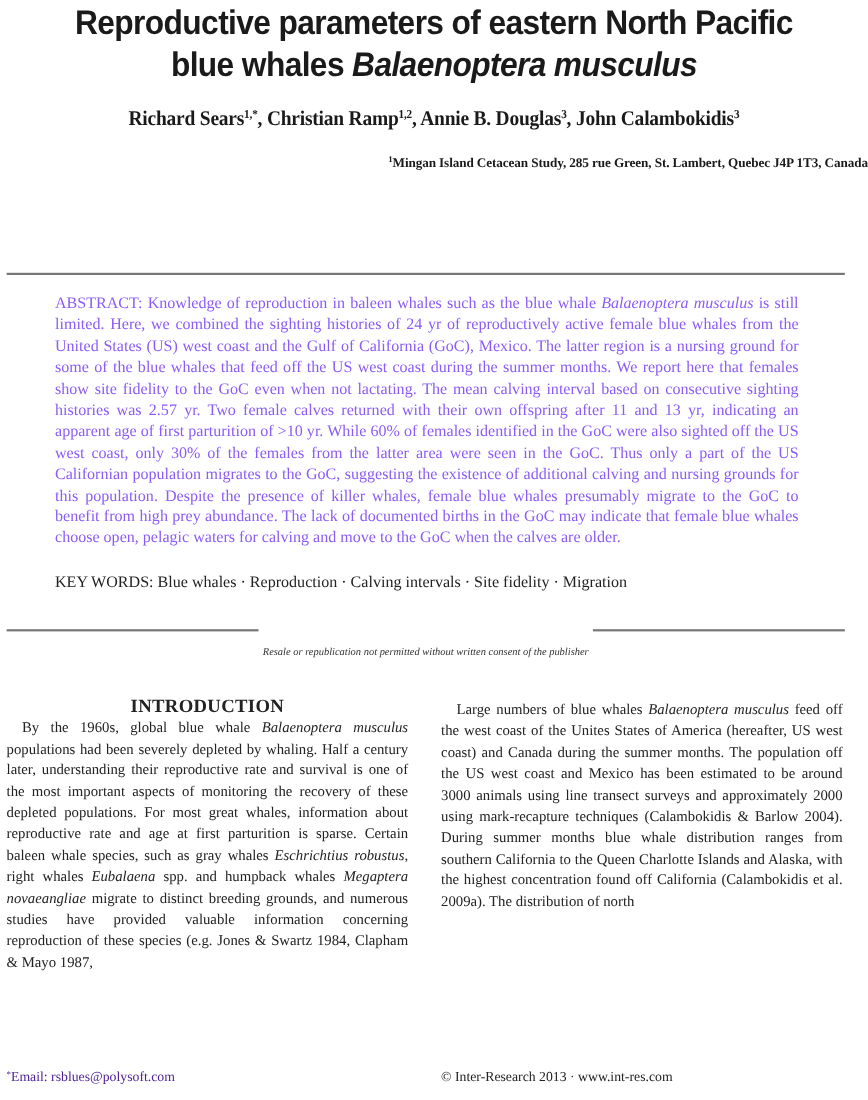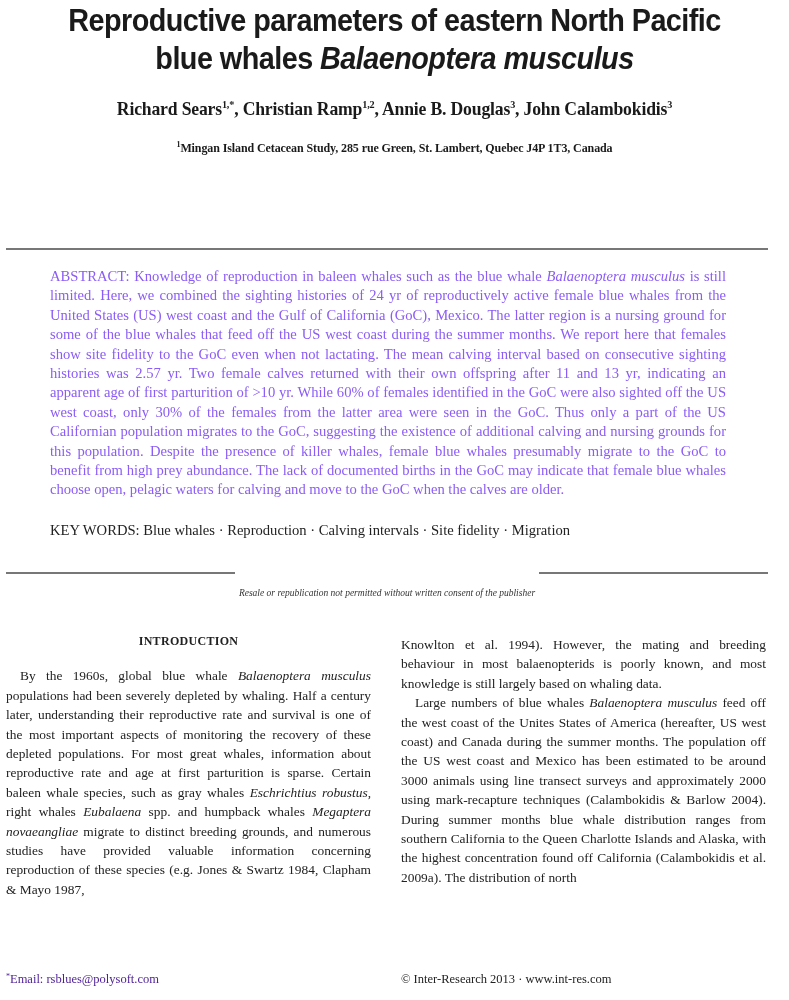--- a/index.html
+++ b/index.html
@@ -6,38 +6,38 @@
   body { width:789px; height:1000px; position:relative; overflow:hidden; color:#1a1a1a;
          font-family:"Liberation Serif", "DejaVu Serif", serif; }
   .abs { position:absolute; }
   .title { left:0; width:789px; top:2px; text-align:center; font-family:"Liberation Sans", sans-serif;
            font-weight:bold; font-size:31px; line-height:38px; letter-spacing:-0.6px; color:#1a1a1a;
            transform:scaleX(0.93); transform-origin:center top; }
   .title i { font-style:italic; }
   .authors { left:0; width:789px; top:98px; text-align:center; font-weight:bold; font-size:19px;
              letter-spacing:-0.2px; transform:scaleX(0.93); transform-origin:center top; }
   .authors sup { font-size:11px; vertical-align:7px; line-height:0; }
-  .affils { left:0; width:789px; top:138px; text-align:center; font-weight:bold; font-size:12px;
+  .affils { left:0; width:789px; top:138px; text-align:right; font-weight:bold; font-size:12px;
             line-height:20px; letter-spacing:-0.1px; }
   .affils sup { font-size:8px; vertical-align:5px; line-height:0; }
   .rule-top { left:6px; width:762px; top:248px; height:2px; background:#777; }
   .abstract { left:50px; width:676px; top:267px; font-size:14.6px; line-height:19.4px;
               text-align:justify; color:#8b5cf6; }
   .abstract i { font-style:italic; }
   .keywords { left:50px; width:700px; top:522px; font-size:14.6px; color:#222; }
   .resale { left:6px; width:762px; top:566px; height:14px; display:flex; align-items:center; }
   .resale .line { flex:1; height:2px; background:#777; }
   .resale .txt { font-style:italic; font-size:9.5px; padding:0 4px; color:#333; white-space:nowrap;margin-top:40px; }
   .col { top:632px; width:365px; font-size:13.4px; line-height:19.4px; text-align:justify; color:#222; }
   .col-left { left:6px; }
   .col-right { left:401px; top:635px; }
   .col p { margin:0; text-indent:14px; }
   .col p.noindent { text-indent:0; }
   .col i { font-style:italic; }
-  .intro-head { text-align:center; font-weight:bold; font-size:12px; letter-spacing:0.3px; margin-bottom:15px; text-indent:0; }
+  .intro-head { text-align:center; font-weight:bold; font-size:17px; letter-spacing:0.3px; text-indent:0; }
   .footer-left { left:6px; top:972px; font-size:12.5px; color:#4c1d95; }
   .footer-left sup { font-size:8px; vertical-align:4px; }
   .footer-right { left:401px; top:972px; font-size:12.5px; color:#222; }
 </style>
 </head>
 <body>
 
 <div class="abs title">
   <div>Reproductive parameters of eastern North Pacific</div>
   <div><span>blue whales </span><i>Balaenoptera musculus</i></div>
@@ -66,18 +66,17 @@
   <span class="txt">Resale or republication not permitted without written consent of the publisher</span>
   <div class="line"></div>
 </div>
 
 <div class="abs col col-left">
   <div class="intro-head">INTRODUCTION</div>
   <p id="p1"><span>By the 1960s, global blue whale </span><i>Balaenoptera musculus</i><span> populations had been severely depleted by whaling. Half a century later, understanding their reproductive rate and survival is one of the most important aspects of monitoring the recovery of these depleted populations. For most great whales, information about reproductive rate and age at first parturition is sparse. Certain baleen whale species, such as gray whales </span><i>Eschrichtius robustus</i><span>, right whales </span><i>Eubalaena</i><span> spp. and humpback whales </span><i>Megaptera novaeangliae</i><span> migrate to distinct breeding grounds, and numerous studies have provided valuable information concerning reproduction of these species (e.g. Jones &amp; Swartz 1984, Clapham &amp; Mayo 1987,</span></p>
 </div>
 
 <div class="abs col col-right">
-  <p class="noindent">Knowlton et al. 1994). However, the mating and breeding behaviour in most balaenopterids is poorly known, and most knowledge is still largely based on whaling data.</p>
   <p id="p2"><span>Large numbers of blue whales </span><i>Balaenoptera musculus</i><span> feed off the west coast of the Unites States of America (hereafter, US west coast) and Canada during the summer months. The population off the US west coast and Mexico has been estimated to be around 3000 animals using line transect surveys and approximately 2000 using mark-recapture techniques (Calambokidis &amp; Barlow 2004). During summer months blue whale distribution ranges from southern California to the Queen Charlotte Islands and Alaska, with the highest concentration found off California (Calambokidis et al. 2009a). The distribution of north</span></p>
 </div>
 
 <div class="abs footer-left"><sup>*</sup><span>Email: rsblues@polysoft.com</span></div>
 <div class="abs footer-right">© Inter-Research 2013 · www.int-res.com</div>
 
 </body></html>

